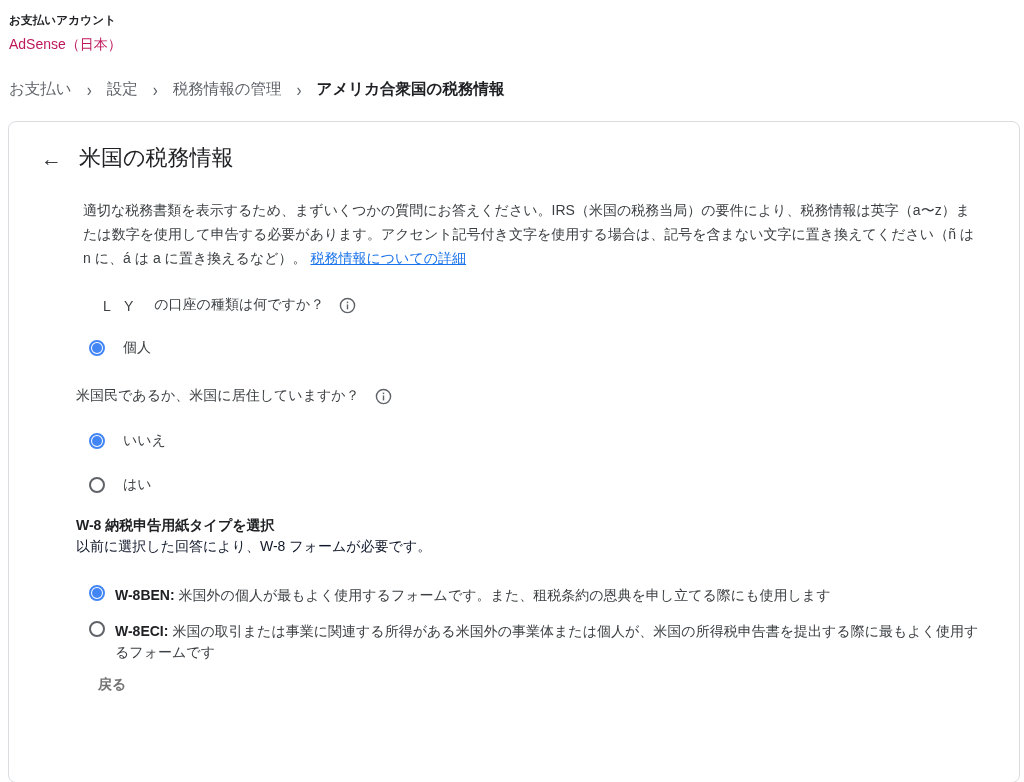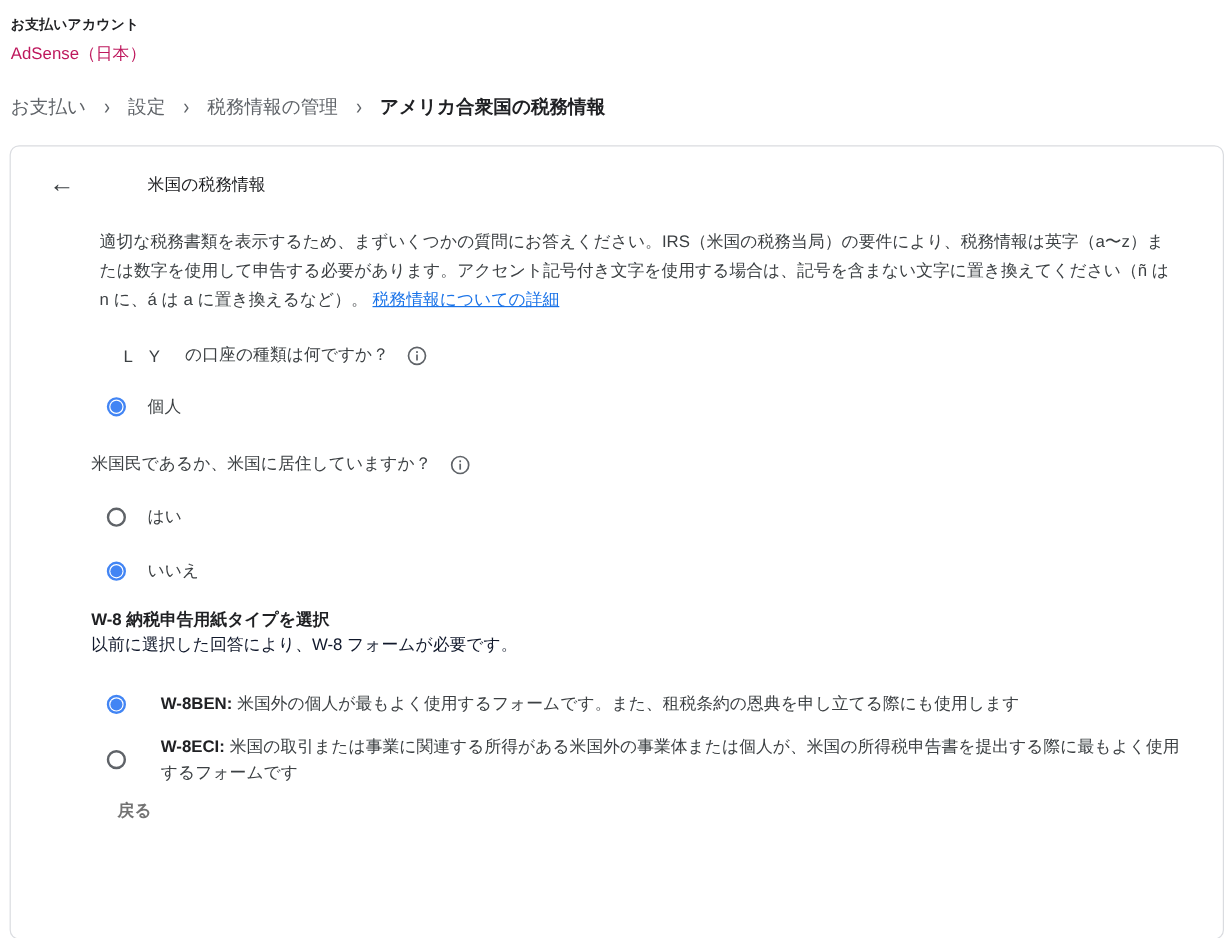--- a/index.html
+++ b/index.html
@@ -17,21 +17,21 @@
   .crumb { cursor:pointer; }
   .crumb.current { color:#202124; font-weight:600; }
   .sep { color:#5f6368; font-size:15px; transform:scaleY(1.25); }
 
   
   .card { margin:21px 4px 0 8px; height:662px; border:1px solid #dadce0;
     border-radius:8px; padding:21px 36px 8px 32px; overflow:hidden; }
 
   .card-title-row { display:flex; align-items:center; gap:17px; }
   .back-arrow { font-size:21px; color:#3c4043; cursor:pointer; line-height:1; }
-  .card-title { font-size:14px; font-weight:400; color:#202124;margin-left:44px; }
+  .card-title { font-size:22px; font-weight:400; color:#202124; }
 
   .intro { margin:25px 0 0 42px; max-width:906px; font-size:14px;
     line-height:24px; color:#3c4043; }
   .inline-link { color:#1a73e8; text-decoration:underline; cursor:pointer; }
 
   .question { display:flex; align-items:flex-end; font-size:14px; color:#3c4043; }
   .q1 { margin:26px 0 0 62px; }
   .q2 { margin:30px 0 0 35px; }
   .payee-name { letter-spacing:5px; margin-right:16px; }
   .info-icon { width:17px; height:17px; margin-left:15px; flex:none; cursor:pointer; }
@@ -41,21 +41,21 @@
   .rr-1 { margin-top:25px; } .rr-2 { margin-top:27px; }
   .rr-3 { margin-top:26px; } .rr-4 { margin-top:27px; }
   .radio { width:16px; height:16px; border:2px solid #5f6368; border-radius:50%;
     display:inline-flex; align-items:center; justify-content:center; flex:none; }
   .radio.selected { border-color:#4285f4; }
   .radio.selected::after { content:""; width:10px; height:10px; border-radius:50%;
     background:#4285f4; }
 
   .w8-heading { margin:23px 0 0 35px; font-size:14px; font-weight:bold; color:#202124; }
   .w8-sub { margin:3px 0 0 35px; font-size:14px; color:#0f172a; }
-  .w8-row { gap:29px; align-items:center; line-height:21px; }
+  .w8-row { gap:10px; align-items:flex-start; line-height:21px; }
   .w8-row .radio-label { max-width:880px; }
   .w8-1 { margin-top:29px; } .w8-2 { margin-top:15px; }
   .bold-prefix { font-weight:bold; color:#202124; margin-right:4px; }
 
   .actions { display:flex; align-items:center; gap:31px; margin:13px 0 0 57px; }
   .back-link { color:#737373; font-size:14px; font-weight:bold; cursor:pointer; }
   .primary-button { background:#1a73e8; color:#ffffff; border:none; border-radius:4px;
     height:36px; padding:0 25px; font-size:14px; font-weight:bold;
     font-family:inherit; cursor:pointer; }
 </style>
@@ -104,28 +104,28 @@
 
   <div class="question q2">
     <span>米国民であるか、米国に居住していますか？</span>
     <svg class="info-icon" viewBox="0 0 24 24">
       <circle cx="12" cy="12" r="10" fill="none" stroke="#5f6368" stroke-width="2"></circle>
       <rect x="11" y="10.5" width="2" height="7" fill="#5f6368"></rect>
       <rect x="11" y="6.5" width="2" height="2.2" fill="#5f6368"></rect>
     </svg>
   </div>
 
+  <div class="radio-row rr-4">
+    <span class="radio selected"></span>
+    <span class="radio-label">いいえ</span>
+  </div>
+
   <div class="radio-row rr-3">
     <span class="radio"></span>
     <span class="radio-label">はい</span>
-  </div>
-
-  <div class="radio-row rr-4">
-    <span class="radio selected"></span>
-    <span class="radio-label">いいえ</span>
   </div>
 
   <h2 class="w8-heading">W-8 納税申告用紙タイプを選択</h2>
   <div class="w8-sub">以前に選択した回答により、W-8 フォームが必要です。</div>
 
   <div class="radio-row w8-row w8-1">
     <span class="radio selected"></span>
     <span class="radio-label"><b class="bold-prefix">W-8BEN:</b><span>米国外の個人が最もよく使用するフォームです。また、租税条約の恩典を申し立てる際にも使用します</span></span>
   </div>
 

